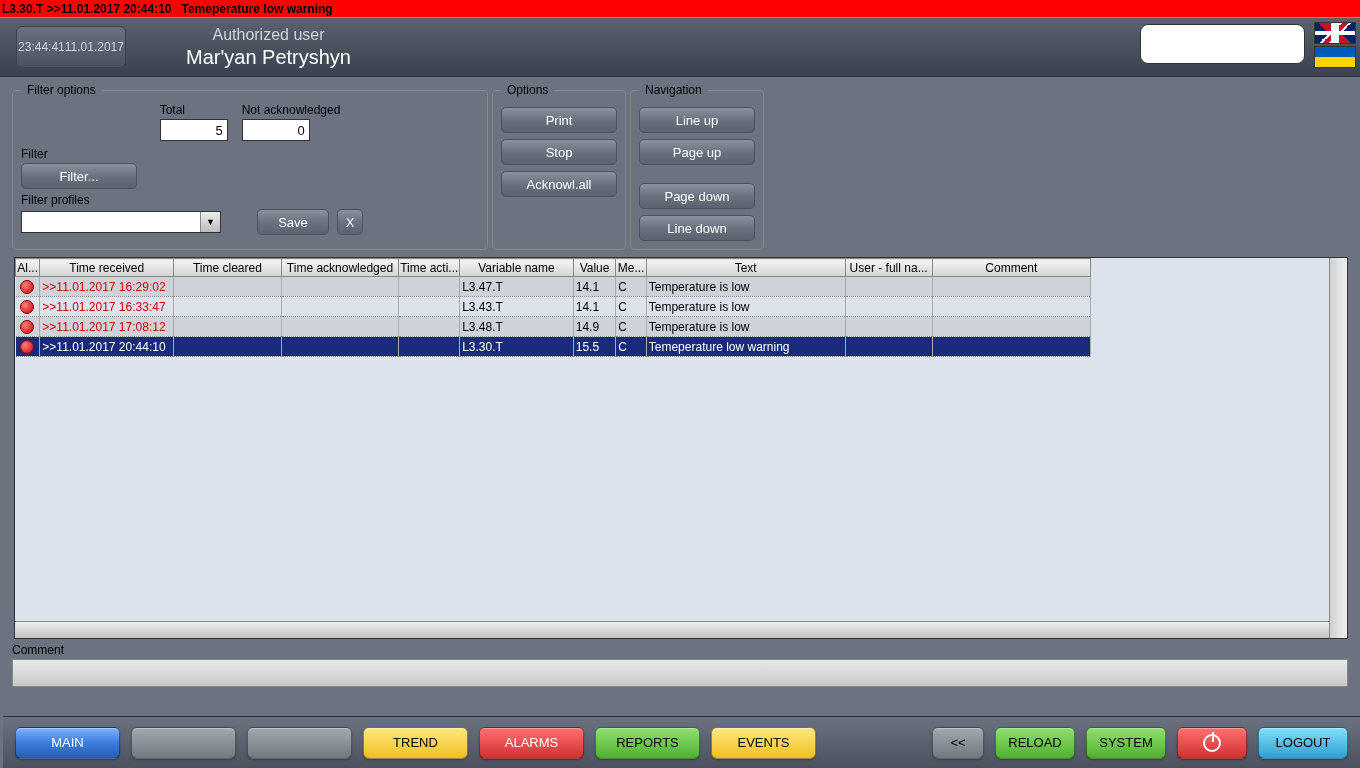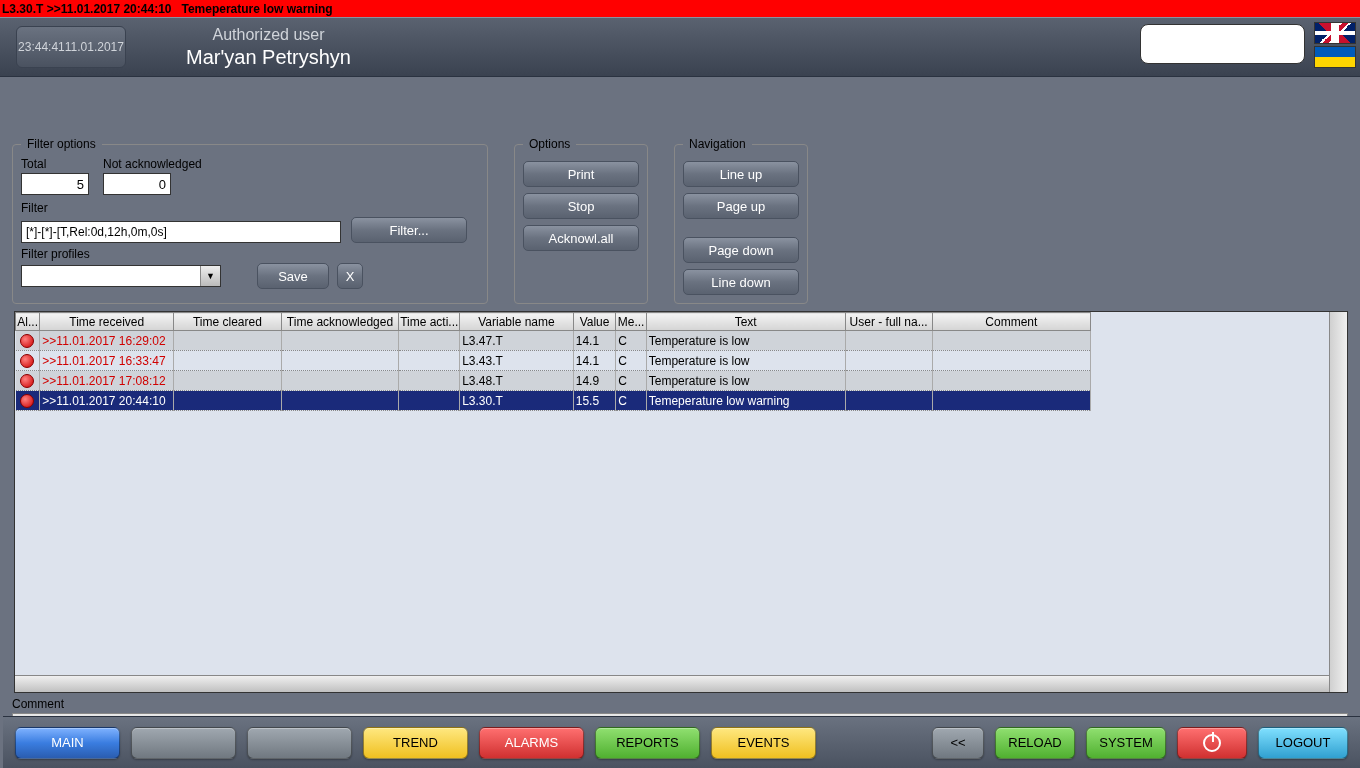--- a/index.html
+++ b/index.html
@@ -14,25 +14,25 @@
 .user-info .lbl { color: #d0d4da; font-size: 16px; }
 .user-info .name { color: #fff; font-size: 20px; margin-top: 2px; }
 .white-box { position: absolute; right: 55px; top: 6px; width: 165px; height: 40px; background: #fff; border: 1px solid #333; border-radius: 8px; }
 .flags { position: absolute; right: 4px; top: 4px; width: 42px; display: flex; flex-direction: column; gap: 2px; }
 .flag { width: 42px; height: 22px; border: 1px solid #333; }
 .flag-uk { background: linear-gradient(45deg, #012169 40%, #C8102E 40%, #C8102E 60%, #012169 60%); position: relative; }
 .flag-uk::before { content: ""; position: absolute; inset: 0; background: linear-gradient(-45deg, transparent 40%, #fff 40%, #fff 45%, #C8102E 45%, #C8102E 55%, #fff 55%, #fff 60%, transparent 60%); }
 .flag-uk::after { content: ""; position: absolute; inset: 0; background: linear-gradient(0deg, transparent 40%, #fff 40%, #fff 60%, transparent 60%), linear-gradient(90deg, transparent 40%, #fff 40%, #fff 60%, transparent 60%); }
 .flag-ua { background: linear-gradient(180deg, #005bbb 50%, #ffd500 50%); }
 
-.panel-row { display: flex; gap: 26px; padding: 12px 12px 4px 12px; margin-top: 48px; }
+.panel-row { display: flex; gap: 4px; padding: 6px 12px 4px 12px; }
 fieldset { border: 1px solid #888; border-radius: 4px; padding: 6px 8px 8px 8px; background: transparent; }
 legend { color: #000; font-size: 12px; padding: 0 6px; }
 .fo { width: 476px; }
-.fo-row1 { display: flex; gap: 14px; }
+.fo-row1 { display: flex; gap: 14px; justify-content: center; }
 .lbl-small { font-size: 12px; color: #000; display: block; margin-bottom: 2px; }
 .n-input { width: 68px; height: 22px; background: #fff; border: 1px solid #333; text-align: right; padding-right: 4px; font-size: 13px; }
 .fo-filter { margin-top: 6px; }
 .filter-input { width: 320px; height: 22px; background: #fff; border: 1px solid #333; font-size: 12px; padding: 2px 4px; }
 .fo-profiles { margin-top: 4px; }
 .combo { width: 200px; height: 22px; background: #fff; border: 1px solid #333; display: inline-flex; align-items: stretch; }
 .combo .txt { flex: 1; }
 .combo .drop { width: 20px; background: linear-gradient(180deg, #eee, #bbb); border-left: 1px solid #888; display: flex; align-items: center; justify-content: center; font-size: 9px; }
 .btn { height: 26px; background: linear-gradient(180deg, #8a92a0 0%, #6a7280 50%, #5a6270 100%); border: 1px solid #4a5260; border-radius: 5px; color: #fff; font-size: 13px; display: inline-flex; align-items: center; justify-content: center; cursor: pointer; padding: 0 12px; }
 .btn-wide { width: 116px; }
@@ -119,21 +119,20 @@
         <input class="n-input" value="5" style="">
       </div>
       <div>
         <span class="lbl-small">Not acknowledged</span>
         <input class="n-input" value="0" style="">
       </div>
     </div>
     <div class="fo-filter">
       <span class="lbl-small">Filter</span>
       <div class="fo-filter-row">
-        <input class="filter-input" value="[*]-[*]-[T,Rel:0d,12h,0m,0s]" style="">
         <div class="btn btn-wide">Filter...</div>
       </div>
     </div>
     <div class="fo-profiles">
       <span class="lbl-small">Filter profiles</span>
       <div class="fo-save-row">
         <div class="combo">
           <div class="txt"></div>
           <div class="drop">▼</div>
         </div>

